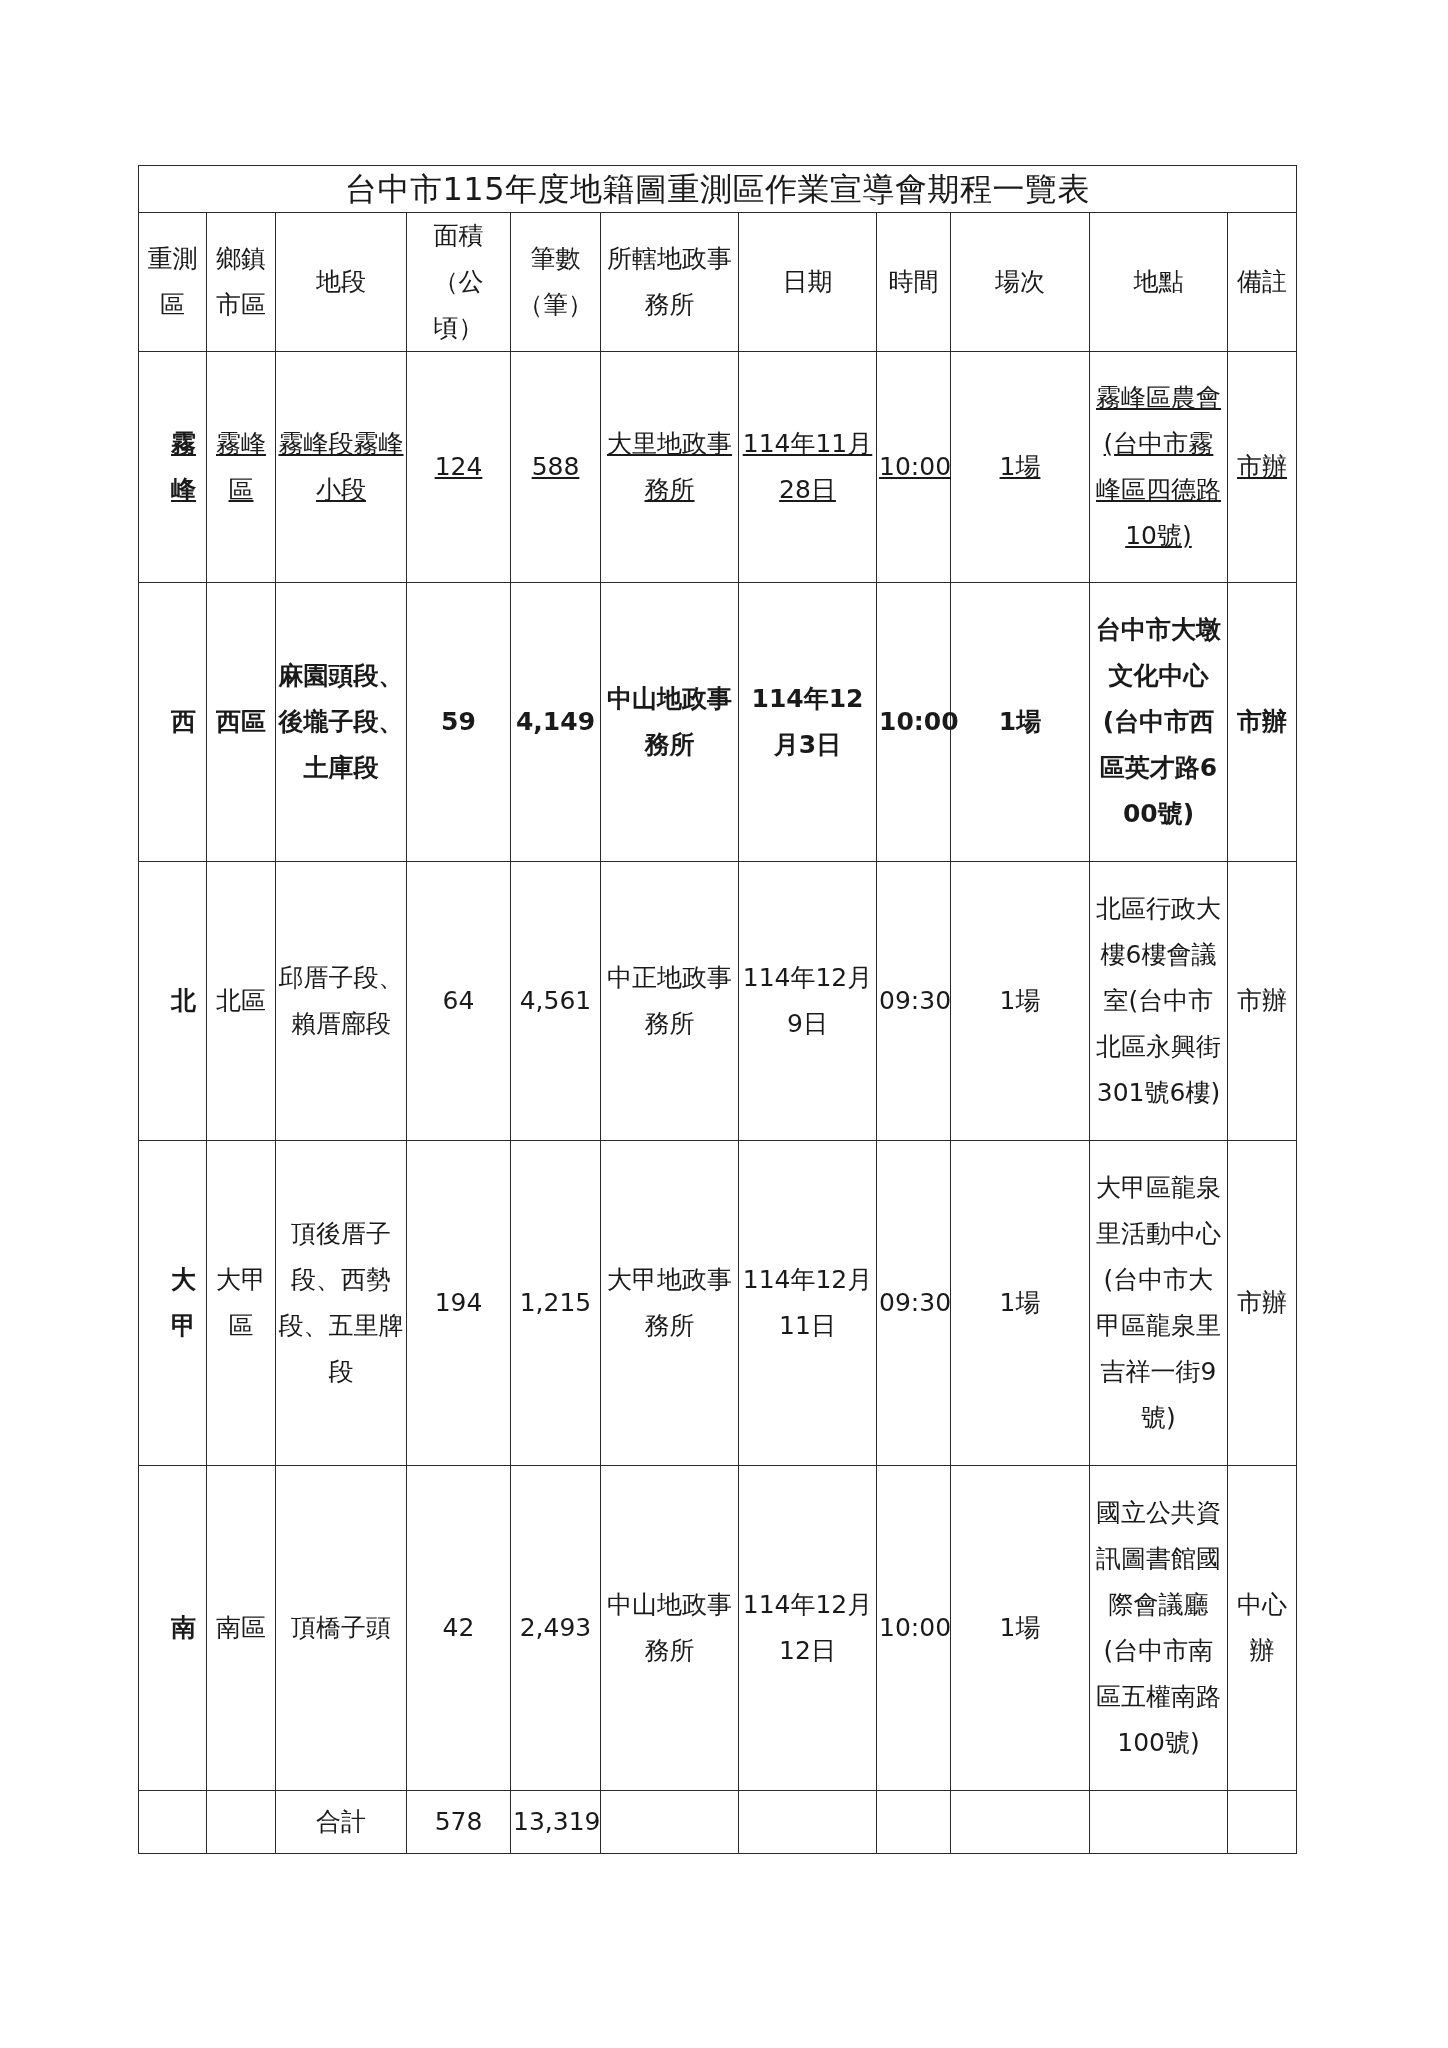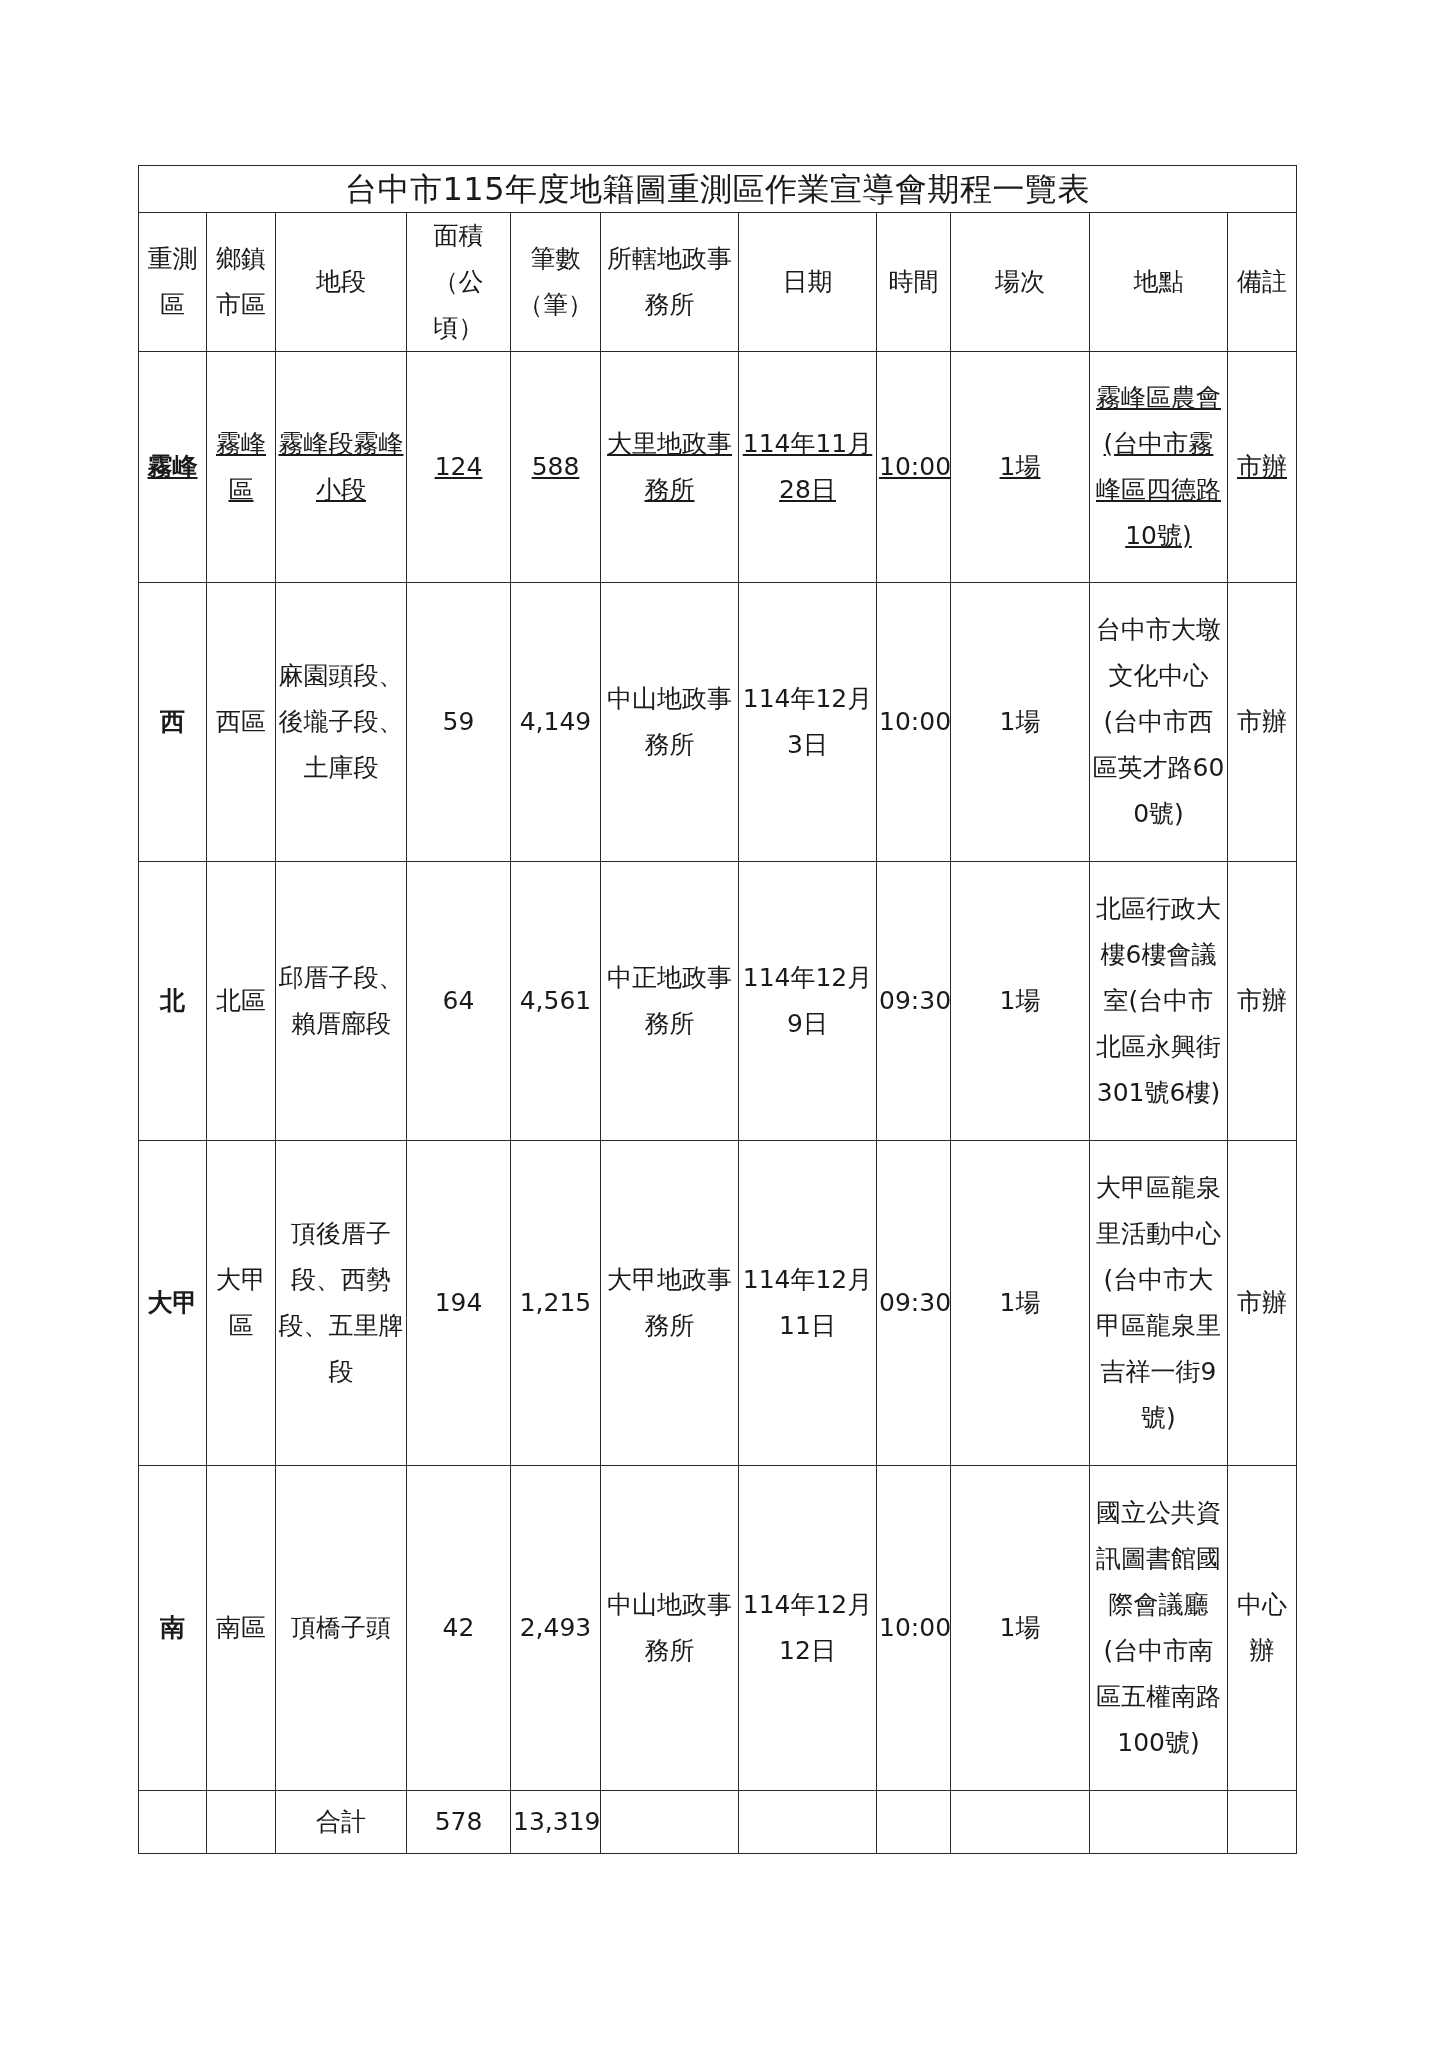--- a/index.html
+++ b/index.html
@@ -36,23 +36,23 @@
       padding: 0 2px;
       word-break: break-all;
     }
     .title-cell {
       height: 46px;
       font-size: 32px;
       line-height: 46px;
       letter-spacing: 0.5px;
     }
     .head-row th { height: 138px; }
-    .bold { font-weight: bold; }
+    .bold { font-weight: bold; padding-left: 24px; }
     .r1 td { height: 230px; text-decoration: underline; }
-    .r2 td { height: 278px; }
+    .r2 td { height: 278px; font-weight: bold; }
     .r3 td { height: 278px; }
     .r4 td { height: 324px; }
     .r5 td { height: 324px; }
     .rt td { height: 62px; }
     .nw { white-space: nowrap; }
   </style>
 </head>
 <body>
 
 <div class="page">

